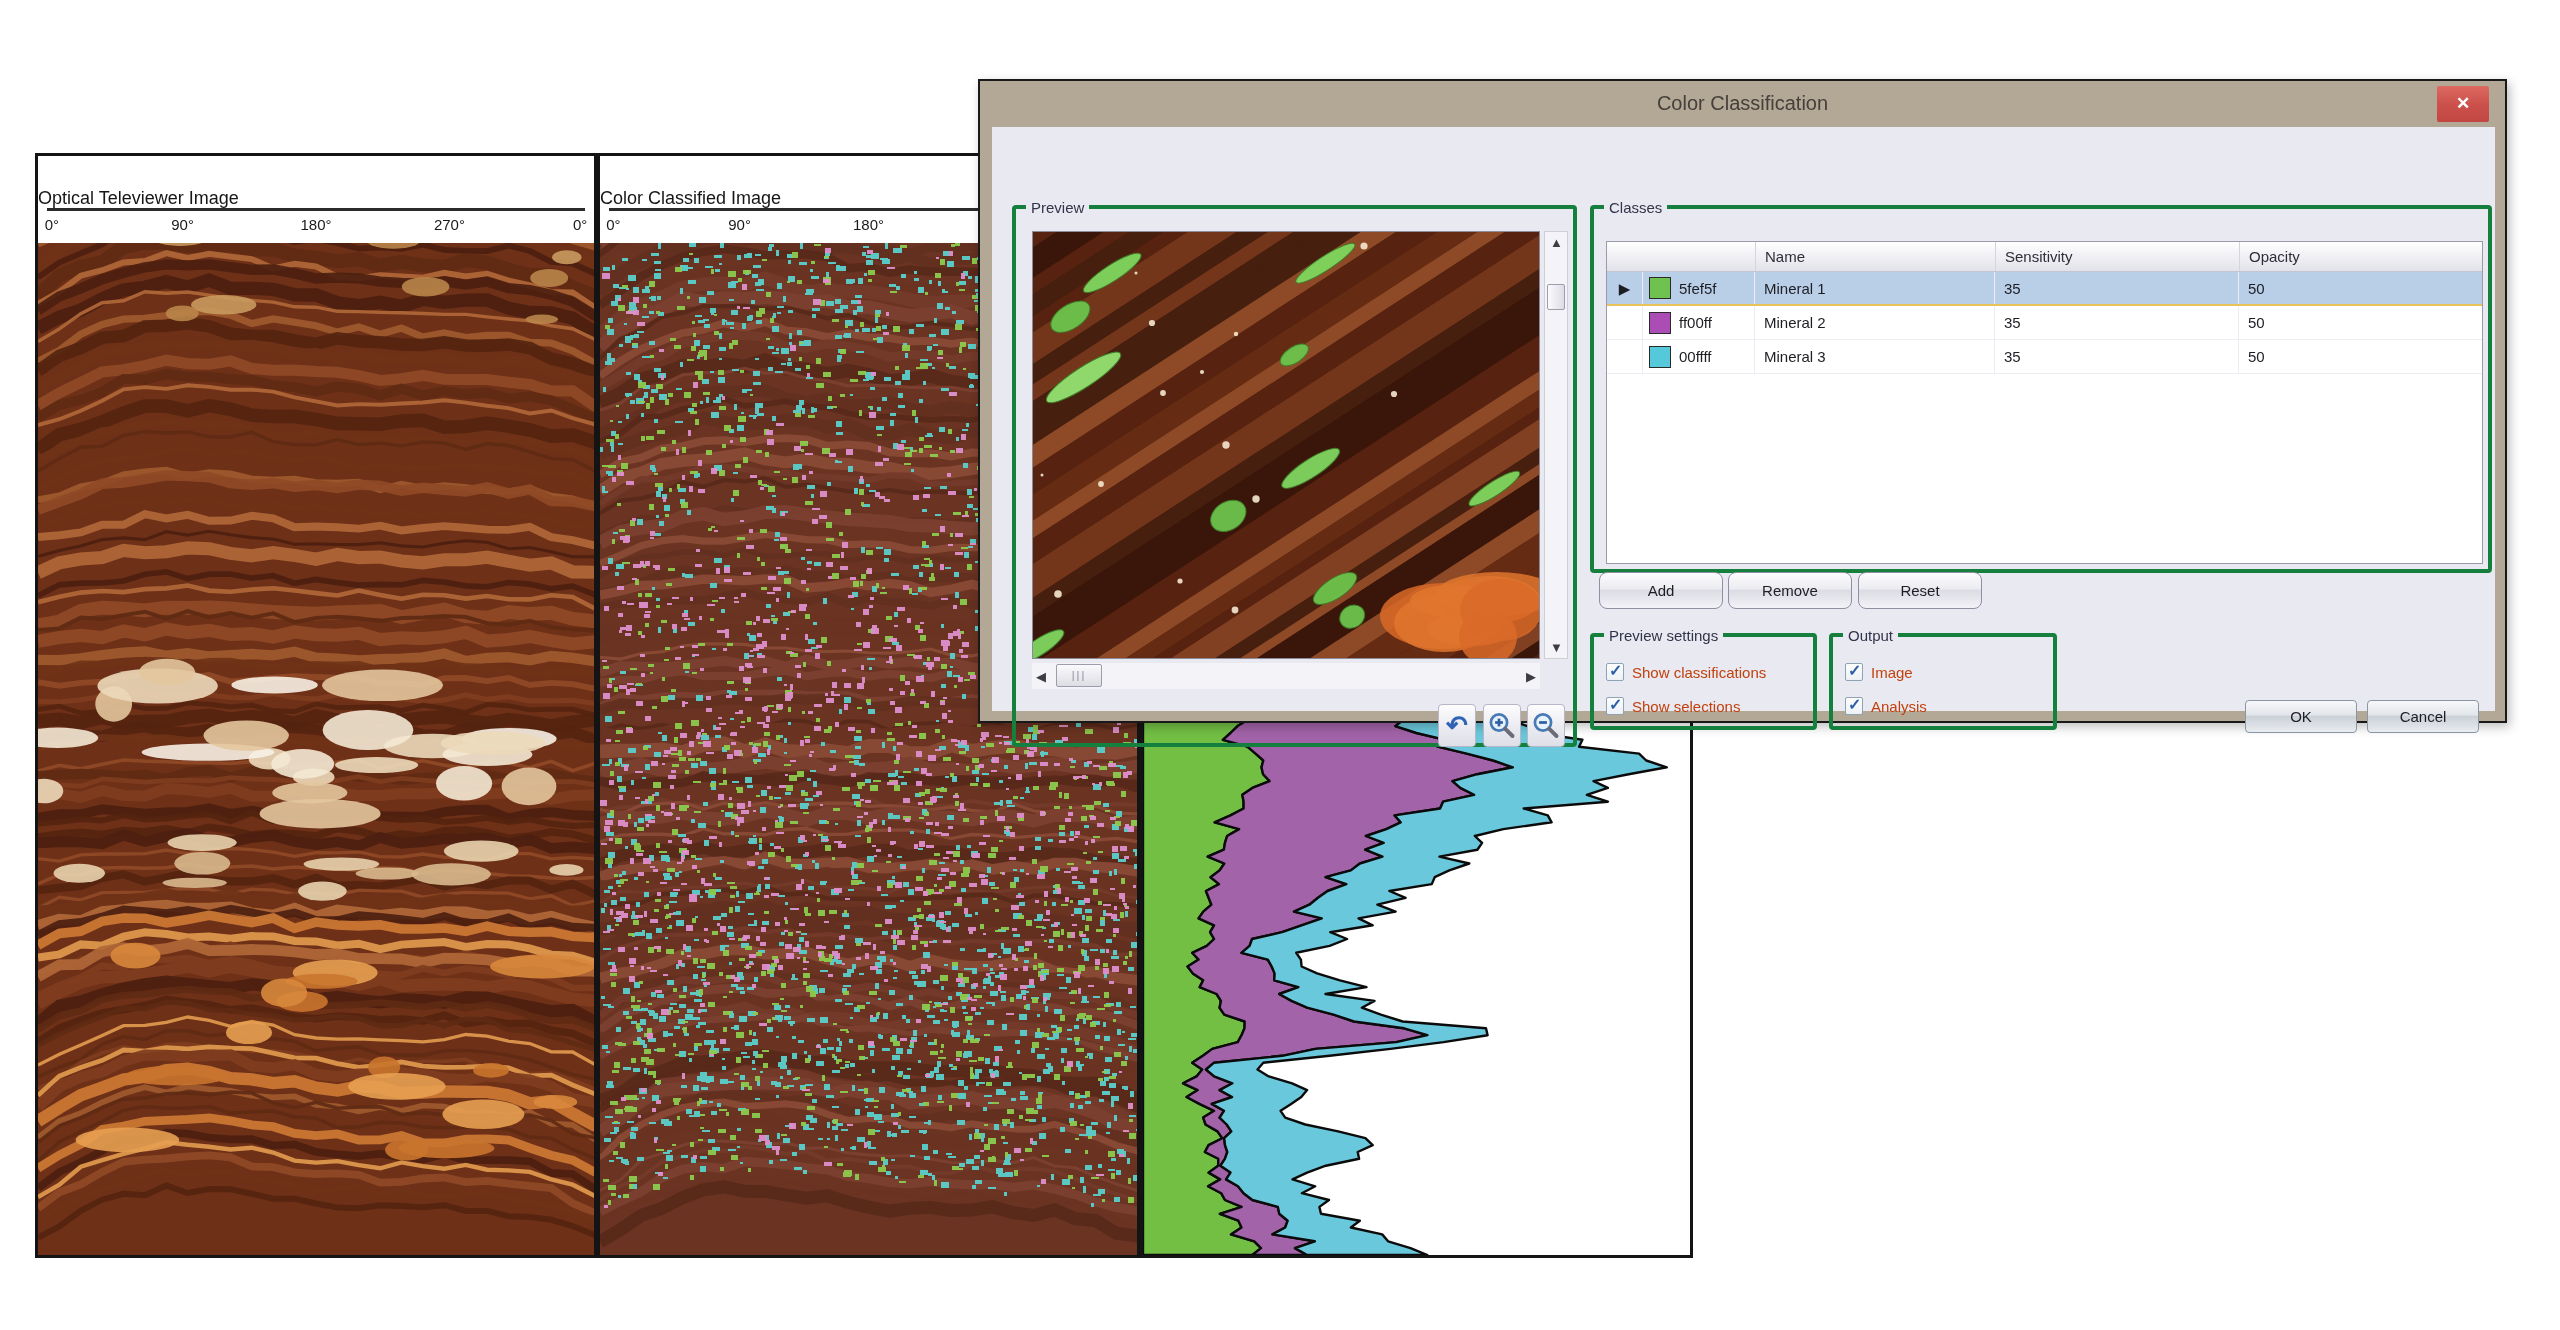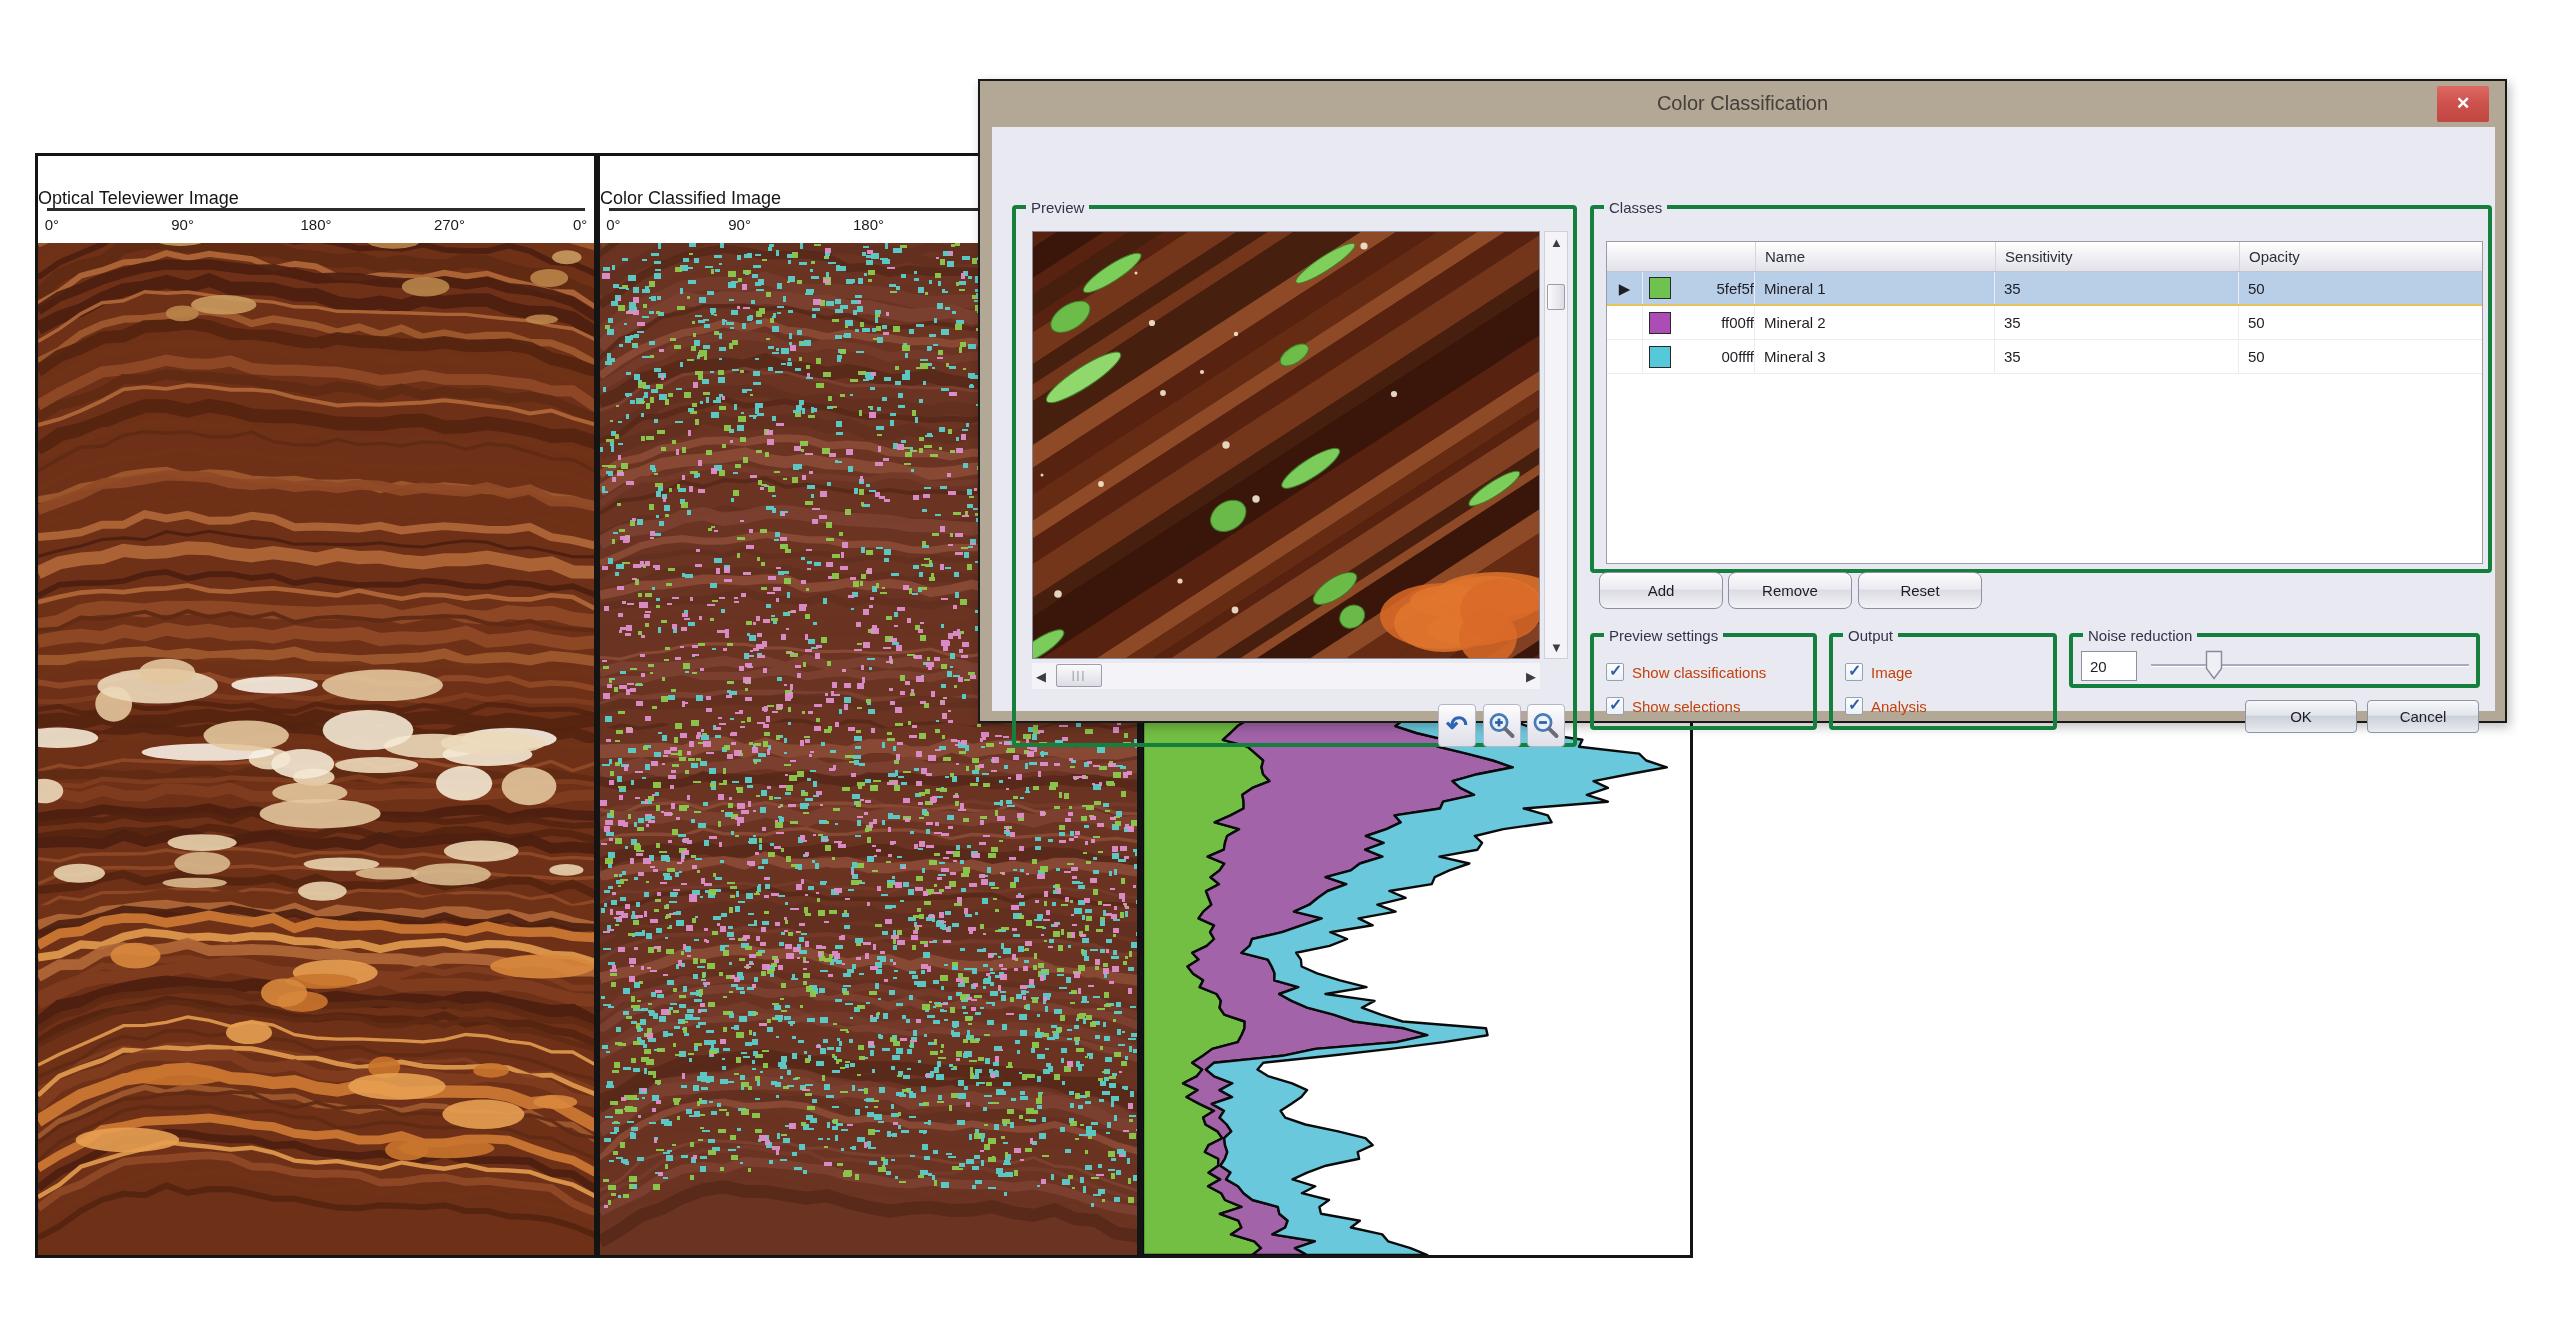--- a/index.html
+++ b/index.html
@@ -47,21 +47,21 @@
   
   .classes-table{position:absolute;left:12px;top:32px;width:877px;height:323px;background:#fff;border:1px solid #9a9aaa;overflow:hidden;}
   .tbl-header{display:grid;grid-template-columns:148px 240px 244px 245px;height:30px;
     background:linear-gradient(180deg,#ffffff,#ededf2 60%,#e2e2ea);border-bottom:1px solid #c5c5d0;}
   .tbl-header > div{font-size:15px;color:#2e2e38;line-height:29px;padding-left:9px;border-left:1px solid #d4d4de;}
   .tbl-header > div:first-child{border-left:none;}
   .tbl-row{display:grid;grid-template-columns:36px 112px 240px 244px 245px;height:34px;border-bottom:1px solid #ececf2;}
   .tbl-row > div{font-size:15px;color:#1d1d24;line-height:33px;border-right:1px solid #ececf2;overflow:hidden;}
   .tbl-row.selected{background:#b9cfe8;border-bottom:2px solid #e8c35a;}
   .cell-ind{text-align:center;font-size:11px;color:#2a2a2a;}
-  .cell-color{display:flex;align-items:center;gap:8px;padding-left:6px;justify-content:space-between;}
+  .cell-color{display:flex;align-items:center;gap:8px;padding-left:6px;}
   .swatch{width:22px;height:22px;border:1px solid #2a2a2a;flex:0 0 auto;}
   .cell-pad{padding-left:9px;}
 
   .win-btn{position:absolute;height:37px;width:124px;border:1px solid #8f8fa2;border-radius:8px;
     background:linear-gradient(180deg,#fdfdfe 0%,#ebebf1 45%,#dcdce4 50%,#f2f2f7 100%);
     font-size:15px;color:#1d1d24;text-align:center;line-height:35px;cursor:pointer;}
 
   
   .cb-row{position:absolute;display:flex;align-items:center;gap:8px;cursor:pointer;}
   .cb-box{width:18px;height:18px;border:1px solid #8fa3b5;border-radius:2px;
@@ -571,28 +571,18 @@
           <span class="cb-label">Image</span>
         </div>
         <div class="cb-row" style="left:12px;top:60px;">
           <span class="cb-box">
               <span>✓</span>
             </span>
           <span class="cb-label">Analysis</span>
         </div>
       </div>
 
-      <div class="group" style="left:1077px;top:506px;width:411px;height:55px;">
-        <span class="group-label">Noise reduction</span>
-        <input class="noise-input" value="20" style="">
-        <div class="slider">
-          <div class="slider-track"></div>
-          <svg class="slider-thumb" viewBox="0 0 18 30">
-            <path d="M1.5 1.5 h15 v17 l-7.5 10 l-7.5 -10 z" fill="#eef0f5" stroke="#8a8a9c" stroke-width="1.4"></path>
-          </svg>
-        </div>
-      </div>
 
       <div class="dlg-btn" style="left:1253px;top:573px;">OK</div>
       <div class="dlg-btn" style="left:1375px;top:573px;">Cancel</div>
     </div>
   </div>
 </div>
 
 </body></html>

